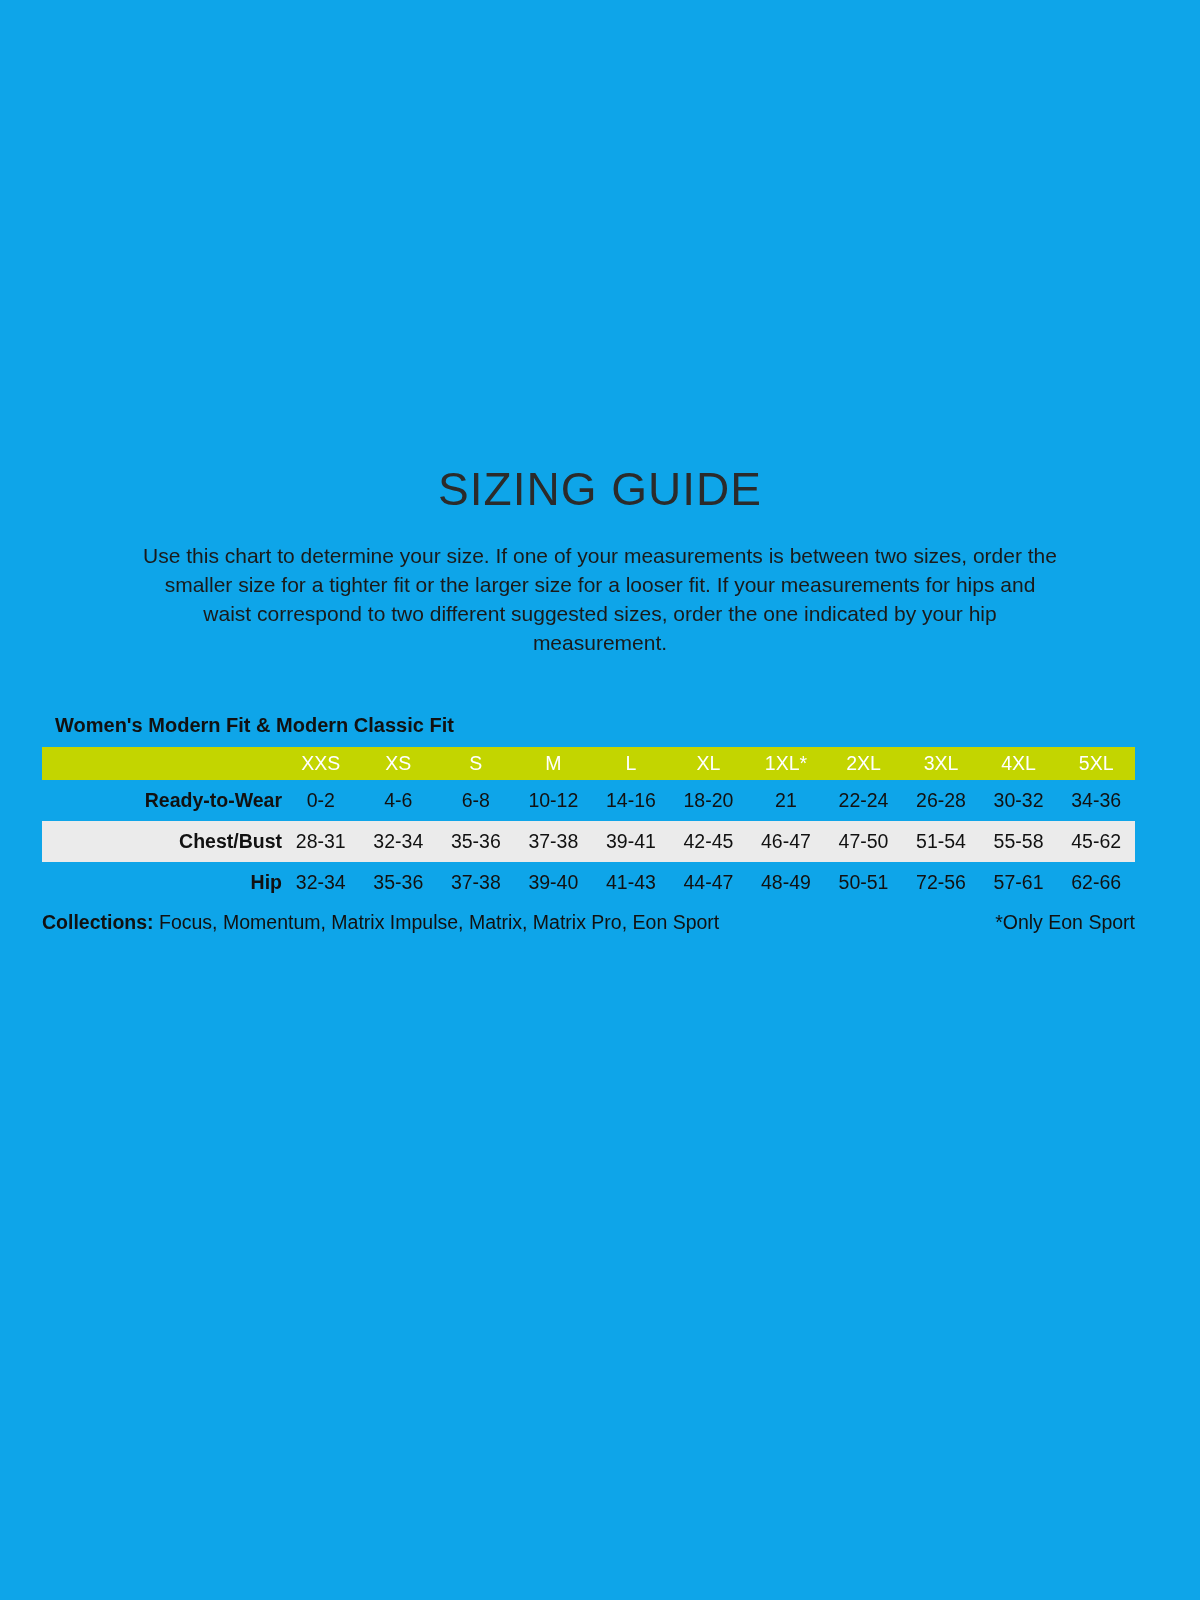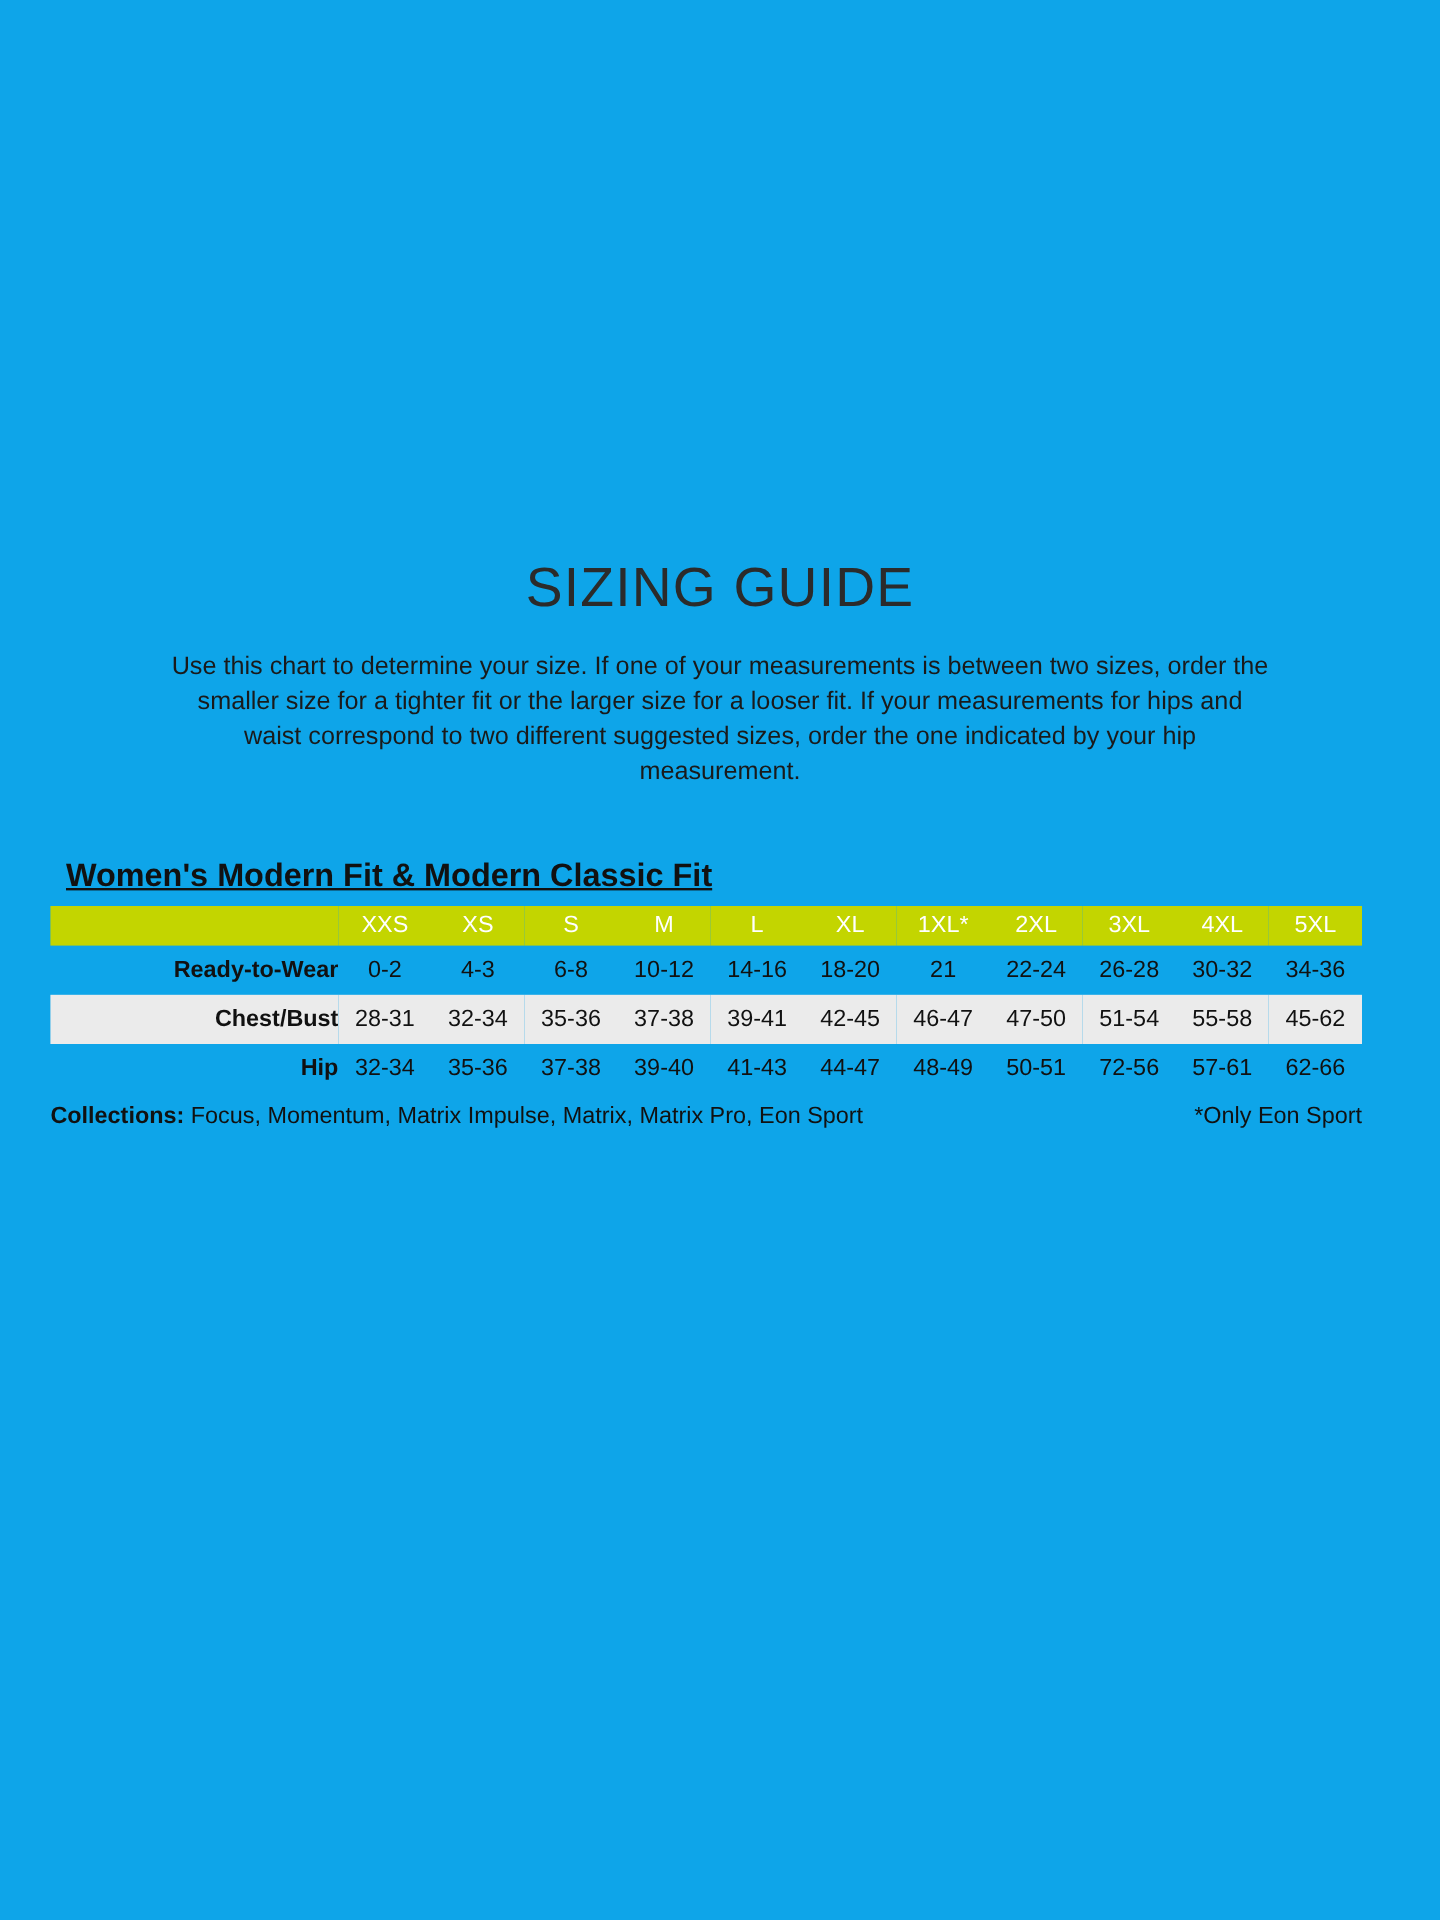--- a/index.html
+++ b/index.html
@@ -27,24 +27,23 @@
   .intro {
     width: 915px;
     margin: 26px auto 0 auto;
     font-size: 21px;
     line-height: 1.38;
     text-align: center;
     color: #1a1a1a;
   }
   .section-title {
     margin: 56px 0 10px 55px;
-    font-size: 27px;
+    font-size: 20px;
     font-weight: 700;
     color: #111111;
-    text-decoration: underline;
   }
   table.sizing {
     margin-left: 42px;
     width: 1093px;
     border-collapse: collapse;
     table-layout: fixed;
     font-size: 19.5px;
   }
   table.sizing col.label-col { width: 240px; }
   table.sizing thead th {
@@ -108,21 +107,21 @@
           <th>2XL</th>
           <th>3XL</th>
           <th>4XL</th>
           <th>5XL</th>
         </tr>
     </thead>
     <tbody>
         <tr>
           <th class="row-label">Ready-to-Wear</th>
           <td>0-2</td>
-          <td>4-3</td>
+          <td>4-6</td>
           <td>6-8</td>
           <td>10-12</td>
           <td>14-16</td>
           <td>18-20</td>
           <td>21</td>
           <td>22-24</td>
           <td>26-28</td>
           <td>30-32</td>
           <td>34-36</td>
         </tr>

